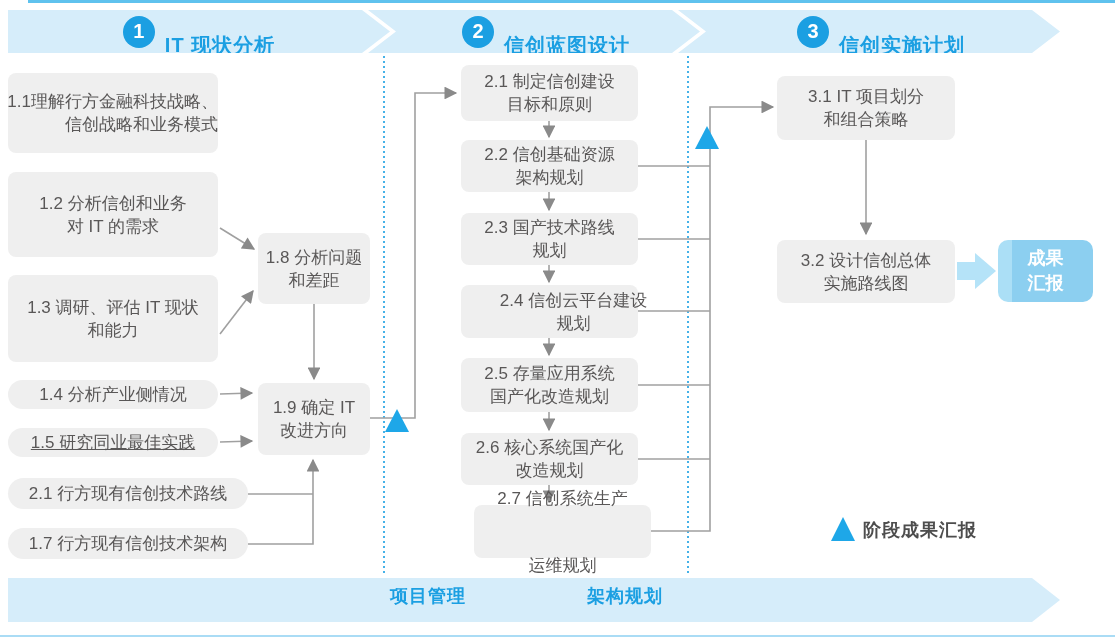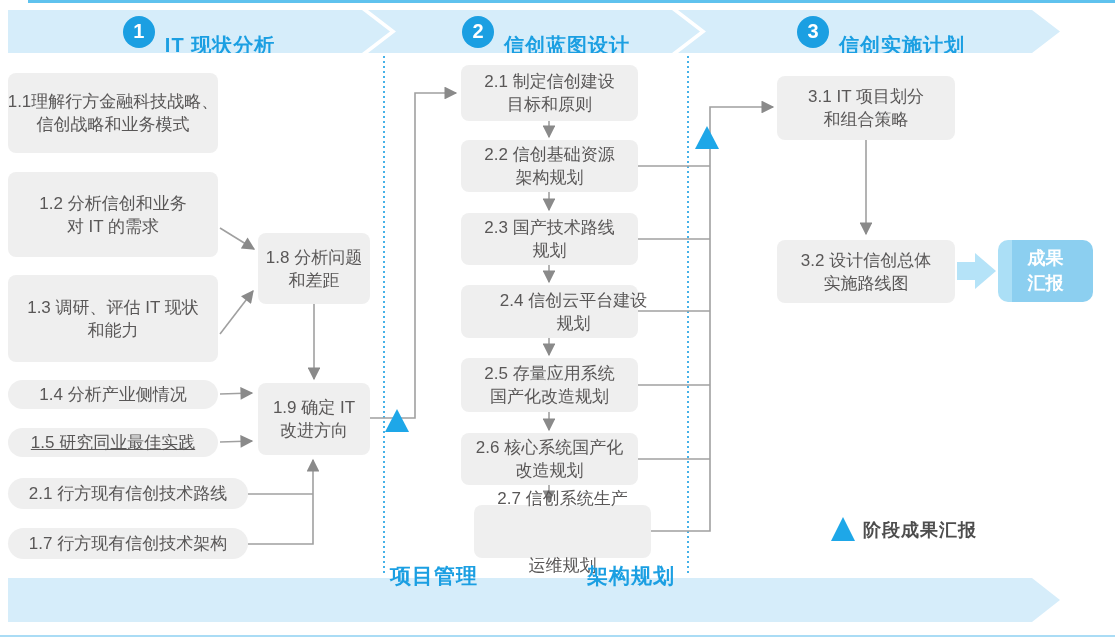--- a/index.html
+++ b/index.html
@@ -23,38 +23,38 @@
     clip-path: polygon(0 0, calc(100% - 28px) 0, 100% 50%, calc(100% - 28px) 100%, 0 100%, 28px 50%); }
   .band-3 { left:678px; width:382px; padding-left:24px;
     clip-path: polygon(0 0, calc(100% - 28px) 0, 100% 50%, calc(100% - 28px) 100%, 0 100%, 28px 50%); }
   .phase-circle { width:32px; height:32px; border-radius:50%; background:#1b9fe2;
     color:#fff; font-weight:bold; font-size:20px; display:flex; align-items:center; justify-content:center; }
   .phase-title { color:#1b9fe2; font-weight:bold; font-size:20px; letter-spacing:1px; white-space:nowrap;margin-top:27px; }
 
   
   .band-footer { position:absolute; left:8px; top:578px; width:1052px; height:44px; background:#d6edfa;
     clip-path: polygon(0 0, calc(100% - 28px) 0, 100% 50%, calc(100% - 28px) 100%, 0 100%); }
-  .footer-label { position:absolute; top:554px; height:39px; line-height:44px;
-    color:#1b9fe2; font-weight:bold; font-size:21px; letter-spacing:1px; white-space:nowrap; }
+  .footer-label { position:absolute; top:574px; height:39px; line-height:44px;
+    color:#1b9fe2; font-weight:bold; font-size:18px; letter-spacing:1px; white-space:nowrap; }
   .footer-label.pm { left:390px; }
   .footer-label.kt { left:587px; }
 
   
   .divider { position:absolute; top:56px; width:2px; height:520px;
     background-image: repeating-linear-gradient(to bottom, #45b2e8 0 2px, transparent 2px 5px); }
   .divider-1 { left:383px; }
   .divider-2 { left:687px; }
 
   
   .node { position:absolute; background:#efefef; border-radius:8px; color:#595757;
     font-size:17px; line-height:23px; display:flex; flex-direction:column;
     align-items:center; justify-content:center; text-align:center; white-space:nowrap; }
   .pill { border-radius:16px; flex-direction:row; }
 
-  .n11 { left:8px;  top:73px;  width:210px; height:80px; }
+  .n11 { left:8px;  top:73px;  width:210px; height:80px;align-items:flex-end; }
   .n12 { left:8px;  top:172px; width:210px; height:85px; }
   .n13 { left:8px;  top:275px; width:210px; height:87px;text-align:center; }
   .n14 { left:8px;  top:380px; width:210px; height:29px; }
   .n15 { left:8px;  top:428px; width:210px; height:29px;text-decoration:underline; }
   .n16 { left:8px;  top:478px; width:240px; height:31px; }
   .n17 { left:8px;  top:528px; width:240px; height:31px; }
   .n18 { left:258px; top:233px; width:112px; height:71px; }
   .n19 { left:258px; top:383px; width:112px; height:72px; }
 
   .n21 { left:461px; top:65px;  width:177px; height:56px; }

